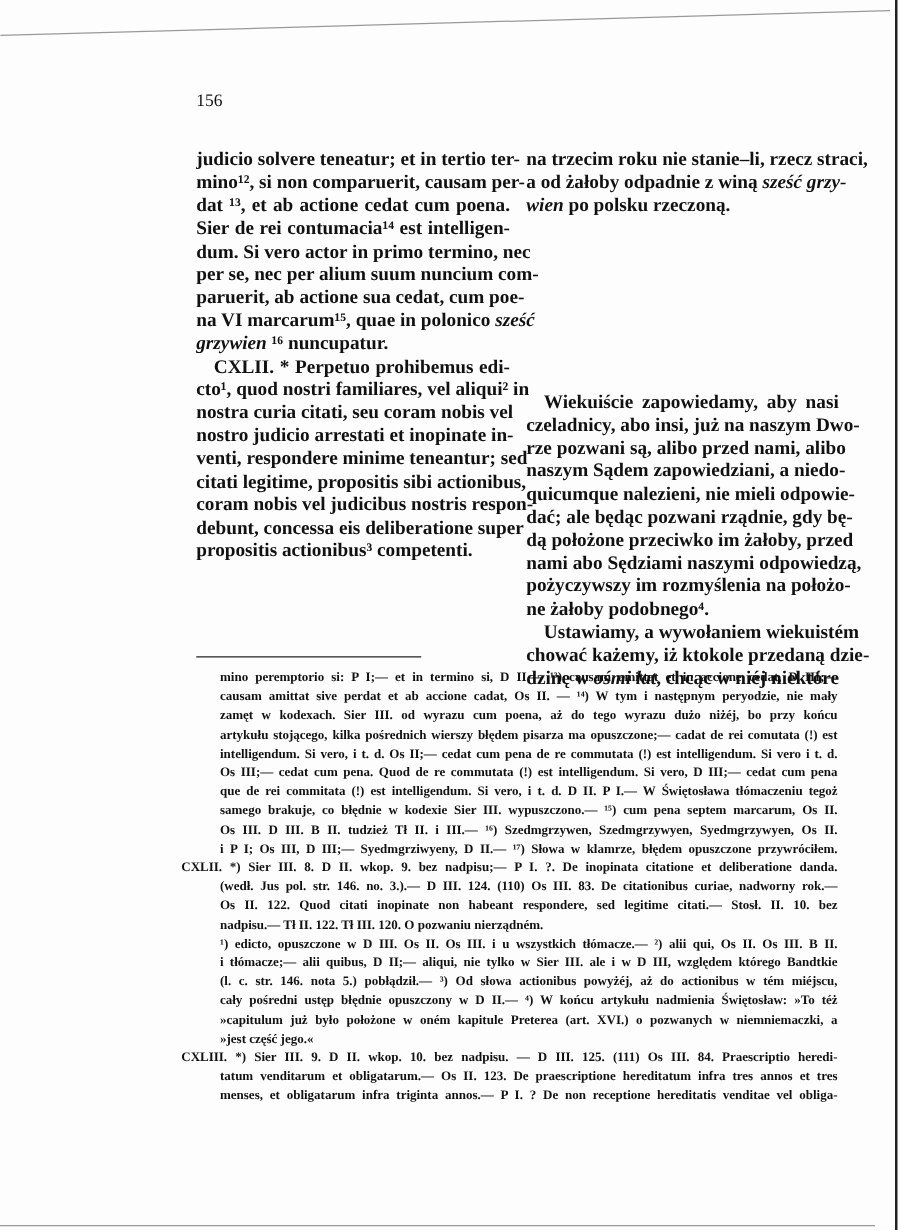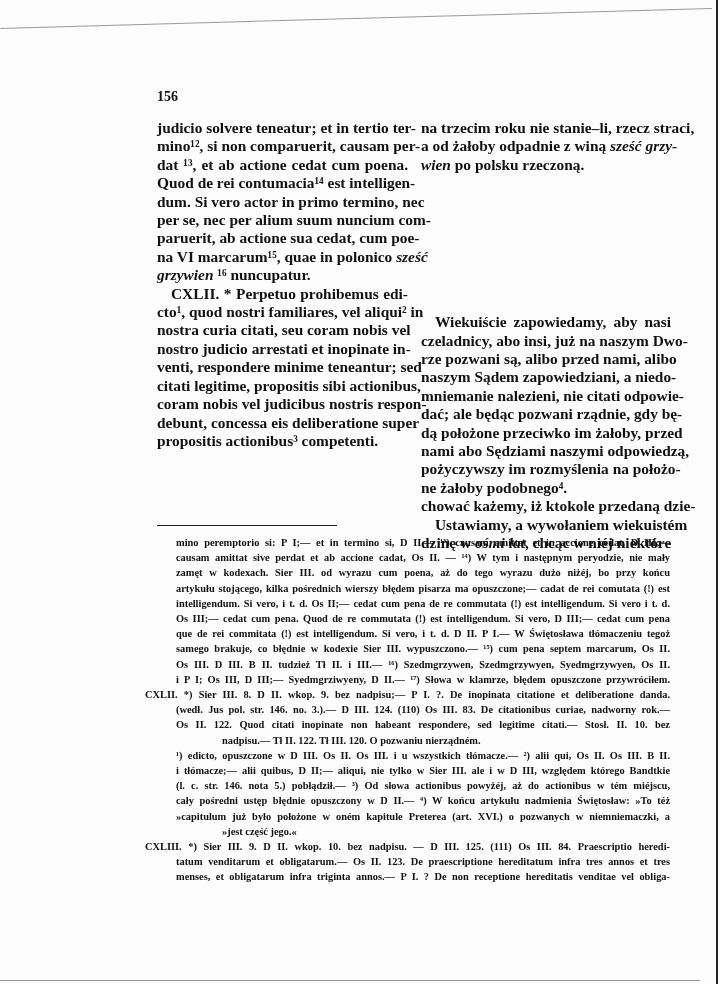--- a/index.html
+++ b/index.html
@@ -13,57 +13,57 @@
   }
   .page-edge-right {
     position: absolute; right: 2px; top: 0; width: 2px; height: 984px;
     background: #222;
   }
   .page-edge-bottom {
     position: absolute; left: 0; bottom: 3px; width: 700px; height: 1px;
     background: #999;
   }
   .page-number {
-    position: absolute; left: 157px; top: 89px; font-size: 14px; font-weight: bold;
+    position: absolute; left: 157px; top: 74px; font-size: 14px; font-weight: normal;
   }
   .col {
     position: absolute; font-size: 15.4px; line-height: 18.4px; font-weight: bold; text-align: justify;
   }
   .col-left { left: 157px; top: 119px; width: 251px; }
   .col-right { left: 421px; top: 119px; width: 250px; }
   .col .line { display: block; text-align: justify; text-align-last: justify; white-space: nowrap; }
   .col .line.last { text-align-last: left; }
   .gap { height: 18px; }
   em { font-style: italic; }
   .rule {
     position: absolute; left: 157px; top: 525px; width: 180px; height: 1px; background: #222;
   }
   .notes {
     position: absolute; left: 176px; top: 535px; width: 494px;
     font-size: 10.4px; line-height: 15.2px; font-weight: bold; text-align: justify;
   }
   .notes .line { display: block; white-space: nowrap; text-align: justify; text-align-last: justify; }
-  .notes .line.last { text-align-last: left; margin-left: 46px; }
+  .notes .line.last { text-align-last: left; }
   .notes .hang { margin-left: -31px; }
 </style>
 </head>
 <body>
 
 <div class="page-edge-top"></div>
 <div class="page-edge-right"></div>
 <div class="page-edge-bottom"></div>
 
 <div class="page-number">156</div>
 
 <div class="col col-left">
   <div>
     <span class="line">judicio solvere teneatur; et in tertio ter-</span>
     <span class="line">mino¹², si non comparuerit, causam per-</span>
     <span class="line">dat ¹³, et ab actione cedat cum poena.</span>
-    <span class="line">Quod de rei contumacia¹⁴ est intelligen-</span>
+    <span class="line">Sier de rei contumacia¹⁴ est intelligen-</span>
     <span class="line">dum. Si vero actor in primo termino, nec</span>
     <span class="line">per se, nec per alium suum nuncium com-</span>
     <span class="line">paruerit, ab actione sua cedat, cum poe-</span>
     <span class="line"><span>na VI marcarum¹⁵, quae in polonico </span><em>sześć</em></span>
     <span class="line last"><em>grzywien</em><span> ¹⁶ </span><span>nuncupatur.</span></span>
   </div>
   <div>
     <span class="line" style="padding-left:14px;">CXLII. * Perpetuo prohibemus edi-</span>
     <span class="line">cto¹, quod nostri familiares, vel aliqui² in</span>
     <span class="line">nostra curia citati, seu coram nobis vel</span>
@@ -82,30 +82,30 @@
     <span class="line">na trzecim roku nie stanie–li, rzecz straci,</span>
     <span class="line"><span>a od żałoby odpadnie z winą </span><em>sześć grzy-</em></span>
     <span class="line last"><em>wien</em><span> po polsku rzeczoną.</span></span>
   </div>
   <div style="height:110px;"></div>
   <div>
     <span class="line" style="padding-left:14px;margin-top:29px;">Wiekuiście zapowiedamy, aby nasi</span>
     <span class="line">czeladnicy, abo insi, już na naszym Dwo-</span>
     <span class="line">rze pozwani są, alibo przed nami, alibo</span>
     <span class="line">naszym Sądem zapowiedziani, a niedo-</span>
-    <span class="line">mniemanie nalezieni, nie citati odpowie-</span>
+    <span class="line">quicumque nalezieni, nie mieli odpowie-</span>
     <span class="line">dać; ale będąc pozwani rządnie, gdy bę-</span>
     <span class="line">dą położone przeciwko im żałoby, przed</span>
     <span class="line">nami abo Sędziami naszymi odpowiedzą,</span>
     <span class="line">pożyczywszy im rozmyślenia na położo-</span>
     <span class="line last">ne żałoby podobnego⁴.</span>
   </div>
   <div>
+    <span class="line" style="padding-left:14px;">Ustawiamy, a wywołaniem wiekuistém</span>
     <span class="line">chować każemy, iż ktokole przedaną dzie-</span>
-    <span class="line" style="padding-left:14px;">Ustawiamy, a wywołaniem wiekuistém</span>
     <span class="line"><span>dzinę w </span><em>ośmi lat</em><span>, chcąc w niéj niektóre</span></span>
   </div>
 </div>
 
 <div class="rule"></div>
 
 <div class="notes">
   <div>
     <span class="line">mino peremptorio si: P I;— et in termino si, D II.— ¹³) causam amittat et in accione cedat, D III;—</span>
     <span class="line">causam amittat sive perdat et ab accione cadat, Os II. — ¹⁴) W tym i następnym peryodzie, nie mały</span>

